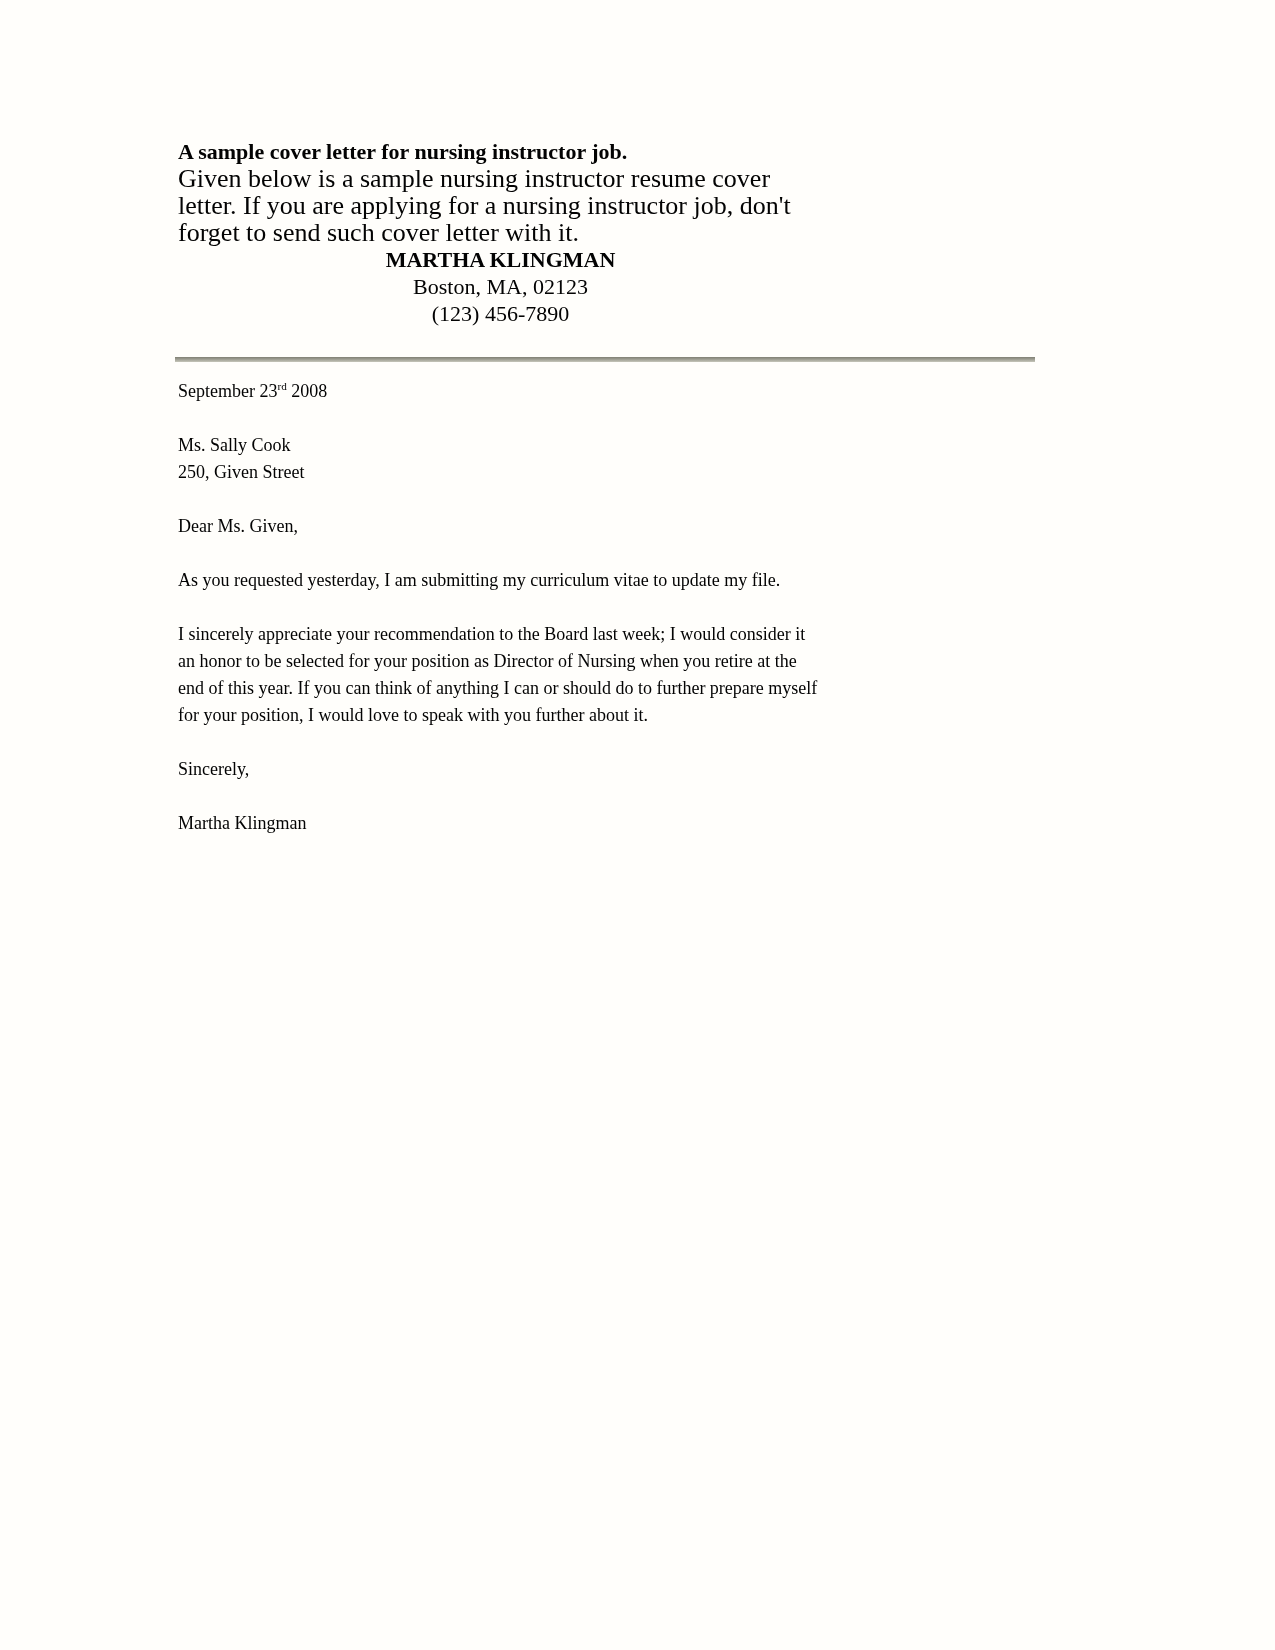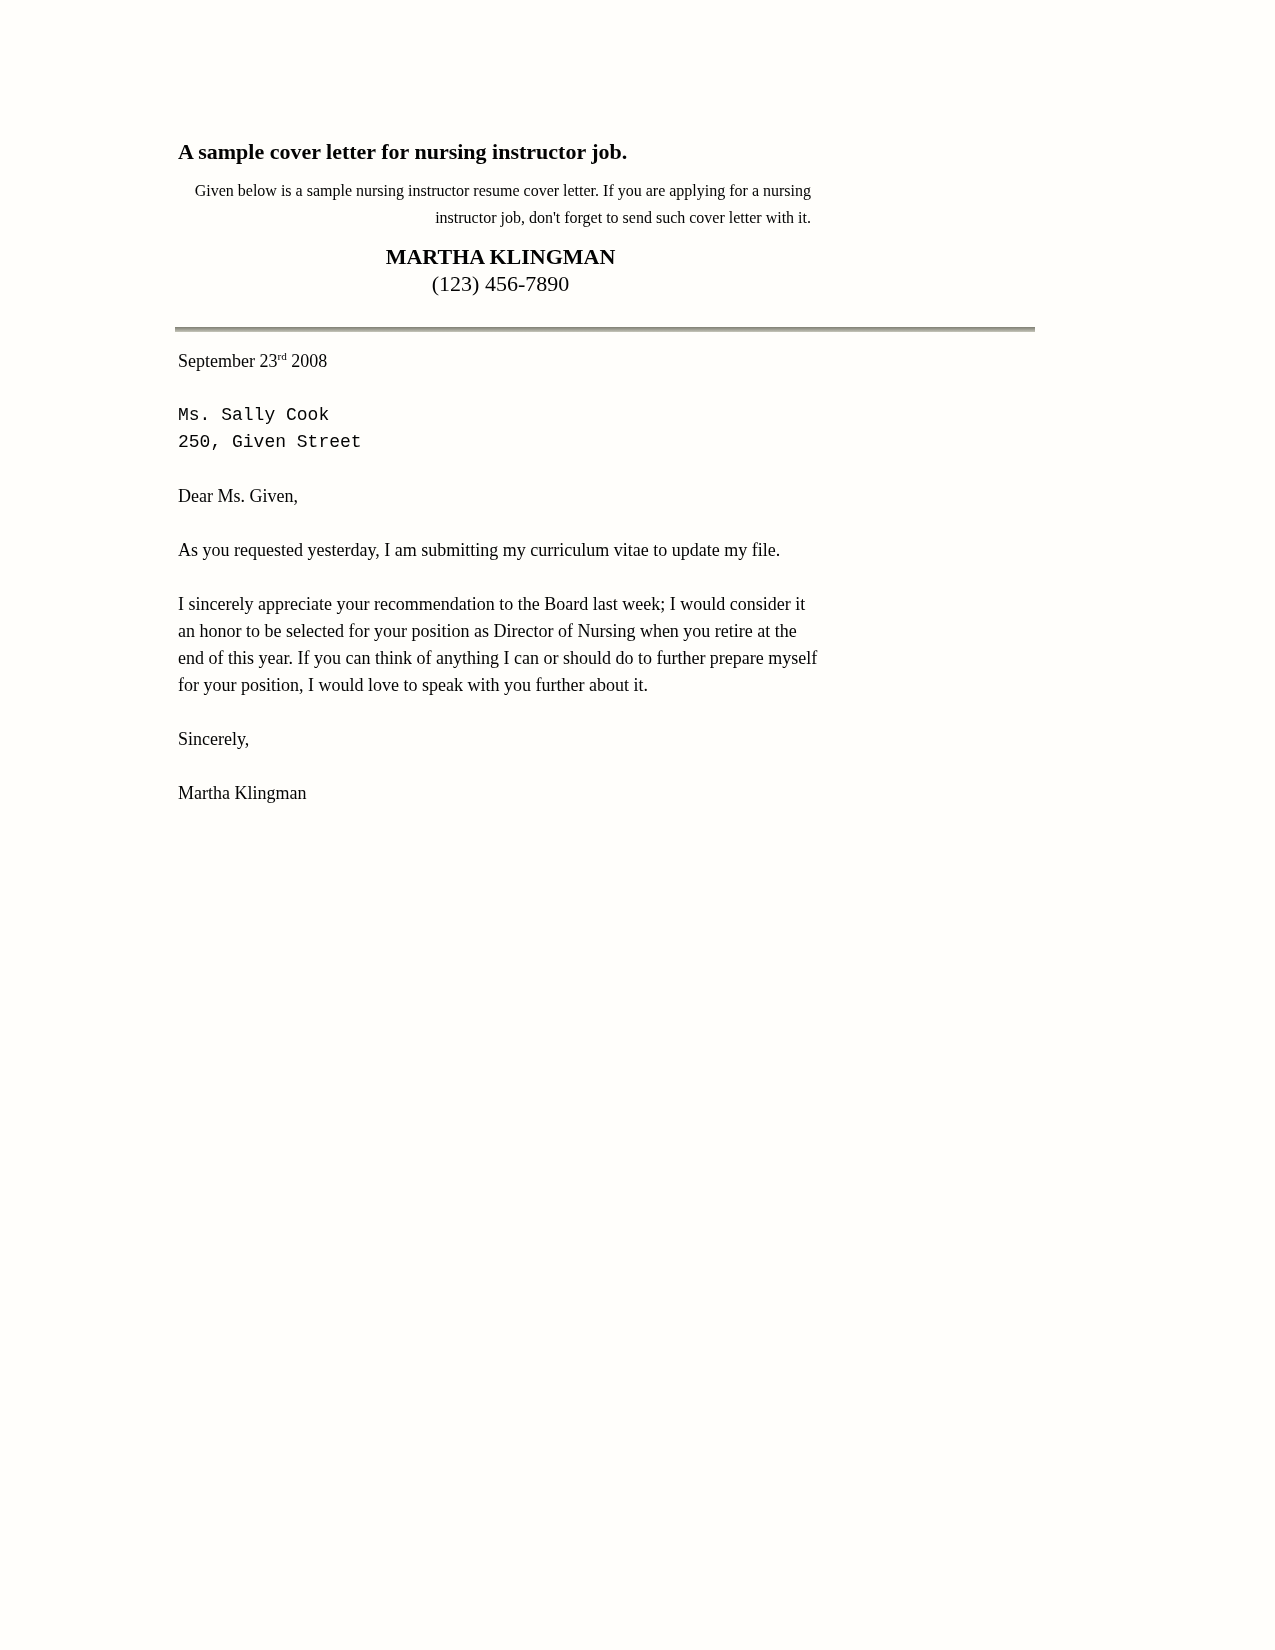--- a/index.html
+++ b/index.html
@@ -20,24 +20,23 @@
     height: 1650px;
     padding: 138px 237px 0 178px;
   }
   .intro-title {
     margin: 0;
     font-size: 22px;
     line-height: 27px;
     font-weight: bold;
   }
   .intro-desc {
-    margin: 12px;
-    font-size: 16px;
+    margin: 0;
+    font-size: 26px;
     line-height: 27px;
-    text-align: right;
   }
   .sender {
     text-align: center;
     font-size: 22px;
     line-height: 27px;
   }
   .sender-name {
     font-weight: bold;
   }
   .rule {
@@ -55,35 +54,35 @@
   .letter p.date {
     margin-top: 0;
   }
   .letter sup {
     font-size: 0.62em;
     vertical-align: super;
     line-height: 0;
   }
   .recipient .line {
     display: block;
-    font-family: Liberation Mono, monospace;
   }
 </style>
 </head>
 <body>
 
 <div class="page">
 
   <header>
     <h1 class="intro-title">A sample cover letter for nursing instructor job.</h1>
     <p class="intro-desc">Given below is a sample nursing instructor resume cover letter. If you are applying for a nursing instructor job, don't forget to send such cover letter with it.</p>
   </header>
 
   <section class="sender">
     <div class="sender-name">MARTHA KLINGMAN</div>
+    <div class="sender-line">Boston, MA, 02123</div>
     <div class="sender-line">(123) 456-7890</div>
   </section>
 
   <div class="rule"></div>
 
   <main class="letter">
 
     <p class="date"><span>September 23</span><sup>rd</sup><span> 2008</span></p>
 
     <p class="recipient">

